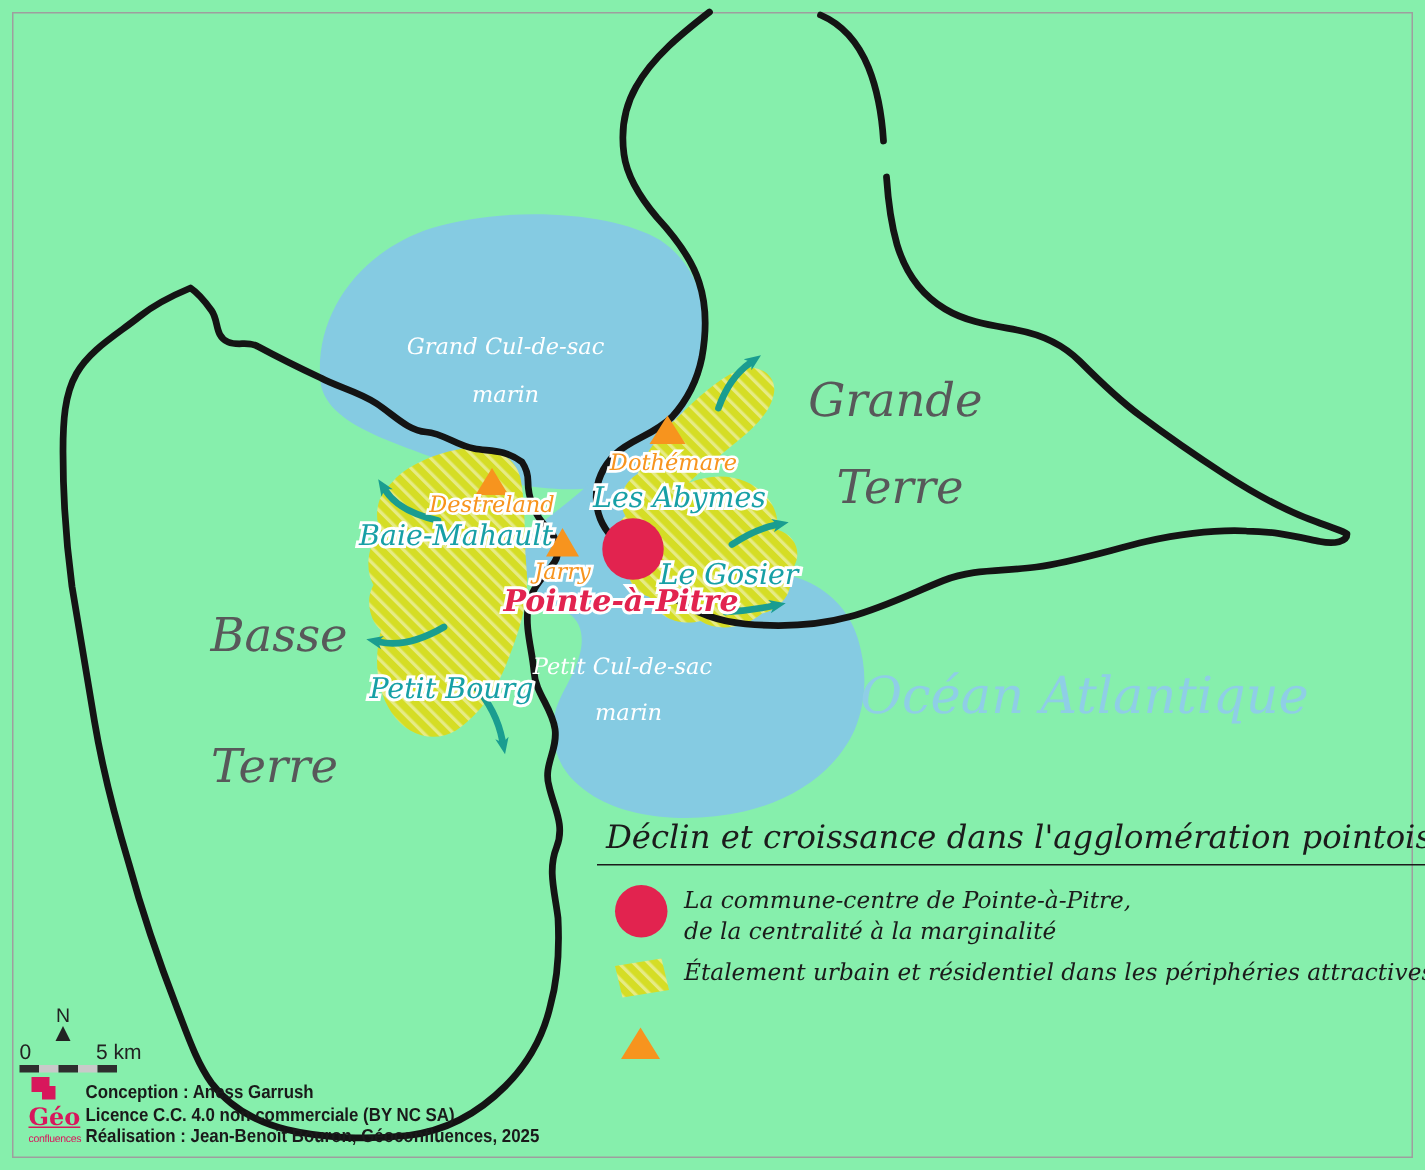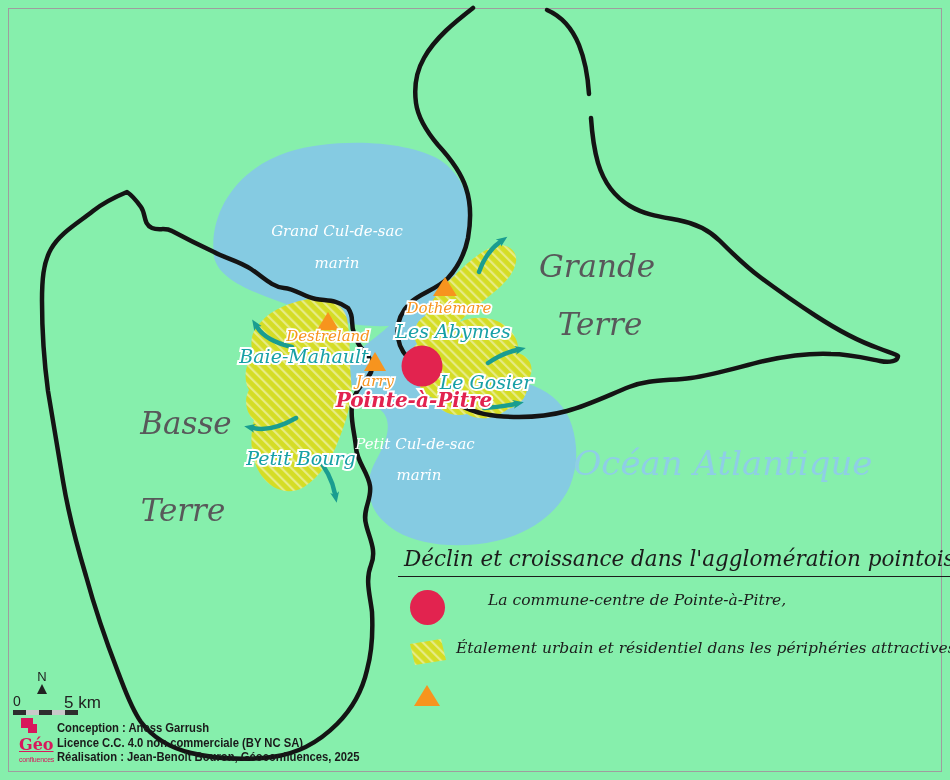--- a/index.html
+++ b/index.html
@@ -24,21 +24,21 @@
   .lsym{width:58px;display:flex;justify-content:center;flex:none;}
   .ltext{font-size:15.5px;line-height:21px;white-space:nowrap;}
   .dot{width:35px;height:35px;border-radius:50%;background:#e2234f;}
   .tri{width:0;height:0;border-left:13px solid transparent;border-right:13px solid transparent;
        border-bottom:21px solid #f7941e;margin-top:2px;}
   
   #north{position:absolute;left:30px;top:670px;width:24px;text-align:center;color:#222;font-size:13px;line-height:13px;}
   #north .ntri{margin:1px auto 0 auto;width:0;height:0;border-left:5px solid transparent;
                border-right:5px solid transparent;border-bottom:10px solid #222;}
   #scale-zero{position:absolute;left:13px;top:693px;font-size:14px;color:#222;}
-  #scale-end{position:absolute;left:64px;top:693px;font-size:17px;color:#222;}
+  #scale-end{position:absolute;left:64px;top:693px;font-size:14px;color:#222;}
   #scale-bar{position:absolute;left:13px;top:710px;width:65px;height:5px;display:flex;}
   #scale-bar div{width:13px;height:5px;}
   .sb-d{background:#2e2e2e;} .sb-l{background:#c9c9c9;}
   #credits{position:absolute;left:57px;top:721px;font-size:12.5px;font-weight:700;color:#1a1a1a;
            line-height:14.5px;transform:scaleX(0.9);transform-origin:left top;white-space:nowrap;}
   #logo{position:absolute;left:19px;top:718px;width:38px;height:54px;color:#d8175c;}
   #logo .blocks{position:relative;height:16px;}
   #logo .b1{position:absolute;left:2px;top:0;width:12px;height:10px;background:#d8175c;}
   #logo .b2{position:absolute;left:9px;top:6px;width:9px;height:9px;background:#d8175c;}
   #logo .geo{font-family:"DejaVu Serif",serif;font-weight:bold;font-size:16px;line-height:22px;text-decoration:underline;}
@@ -136,26 +136,27 @@
 
     <text class="hand zone" x="328" y="341" text-anchor="middle">Destreland</text>
     <text class="hand zone" x="449" y="313" text-anchor="middle">Dothémare</text>
     <text class="hand zone" x="375" y="386" text-anchor="middle">Jarry</text>
   </svg>
 
   
   <div id="legend">
     <span class="hand ltitle">Déclin et croissance dans l'agglomération pointoise</span>
 
-    <div class="lrow" style="top:44px;gap:32px;">
+    <div class="lrow" style="top:44px;">
       <div class="lsym">
         <div class="dot"></div>
       </div>
       <div class="ltext hand">
         <div>La commune-centre de Pointe-à-Pitre,</div>
+        <div>de la centralité à la marginalité</div>
       </div>
     </div>
 
     <div class="lrow" style="top:92px;">
       <div class="lsym">
         <svg width="40" height="28">
           <defs>
             <pattern id="scrib2" width="7" height="7" patternUnits="userSpaceOnUse" patternTransform="rotate(-45)">
               <rect width="7" height="7" fill="#d5dd25"></rect>
               <rect width="2.2" height="7" fill="#e6eb85"></rect>

